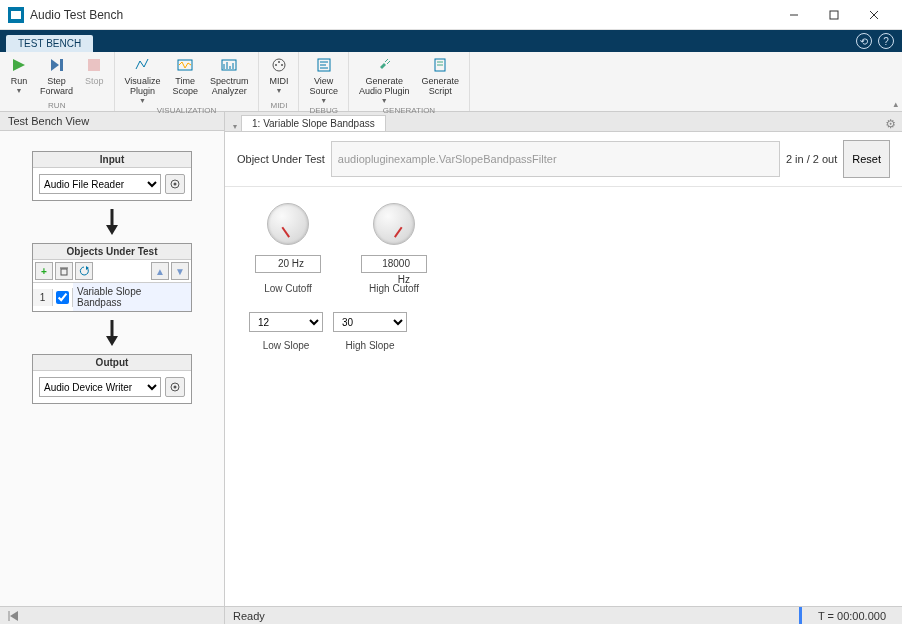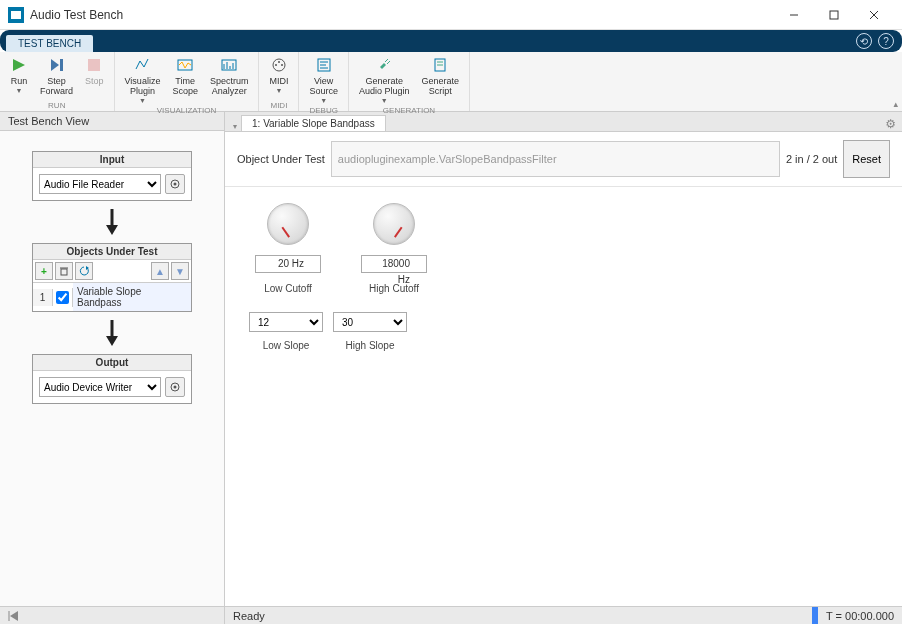--- a/index.html
+++ b/index.html
@@ -4,21 +4,21 @@
 <style>
 * { box-sizing: border-box; margin: 0; padding: 0; font-family: "Segoe UI", Arial, sans-serif; }
 body { background: #fff; width: 902px; height: 624px; overflow: hidden; font-size: 11px; color: #333; }
 
 .titlebar { height: 30px; background: #fff; display: flex; align-items: center; padding: 0 8px; border-bottom: 1px solid #e0e0e0; }
 .titlebar .app-icon { width: 16px; height: 16px; background: #0076a8; margin-right: 6px; display: flex; align-items: center; justify-content: center; }
 .titlebar .app-icon::after { content: ""; width: 10px; height: 8px; background: #fff; }
 .titlebar .title { flex: 1; font-size: 12px; }
 .titlebar .win-btn { width: 40px; height: 28px; display: flex; align-items: center; justify-content: center; cursor: pointer; }
 
-.tabstrip { height: 22px; background: #083a5e; display: flex; align-items: flex-end; padding-left: 6px; border-radius: 9px; }
+.tabstrip { height: 22px; background: #083a5e; display: flex; align-items: flex-end; padding-left: 6px; }
 .tabstrip .tab { background: #dbe9f4; padding: 3px 12px; font-size: 10px; border-radius: 2px 2px 0 0; margin-top: 2px; color: #083a5e; cursor: pointer; }
 .tabstrip .right-icons { margin-left: auto; display: flex; gap: 6px; padding-right: 8px; align-items: center; height: 100%; }
 .tabstrip .right-icons .ticon { width: 16px; height: 16px; border: 1px solid #cde; border-radius: 8px; display: flex; align-items: center; justify-content: center; color: #cde; font-size: 10px; cursor: pointer; }
 
 .toolstrip { height: 60px; background: #f5f5f5; border-bottom: 1px solid #ccc; display: flex; position: relative; }
 .tsgroup { border-right: 1px solid #ddd; padding: 2px 4px 0 4px; display: flex; flex-direction: column; }
 .tsgroup .buttons { display: flex; flex: 1; }
 .tsgroup .grouplabel { text-align: center; font-size: 8px; color: #888; padding-bottom: 1px; text-transform: uppercase; }
 .toolbtn { display: flex; flex-direction: column; align-items: center; justify-content: flex-start; padding: 2px 6px; cursor: pointer; min-width: 30px; }
 .toolbtn .icon { width: 18px; height: 18px; margin-bottom: 2px; display: flex; align-items: center; justify-content: center; }
@@ -77,21 +77,21 @@
 .knob-lbl { font-size: 10px; color: #444; }
 
 .slope-row { display: flex; gap: 10px; margin-top: 18px; margin-left: 4px; }
 .slope-col { display: flex; flex-direction: column; align-items: center; gap: 8px; }
 .slope-col select { width: 74px; height: 20px; border: 1px solid #aaa; font-size: 10px; background: #fff; padding-left: 4px; }
 
 .statusbar { height: 18px; background: #eaeaea; border-top: 1px solid #ccc; display: flex; align-items: center; font-size: 11px; }
 .statusbar .sbcell { padding: 0 8px; border-right: 1px solid #ccc; height: 100%; display: flex; align-items: center; }
 .statusbar .sbcell.first { width: 225px; }
 .statusbar .sbcell.grow { flex: 1; border-right: none; }
-.statusbar .sbtime { padding: 0 8px; border-left: 6px solid #3b82f6; height: 100%; display: flex; align-items: center; }
+.statusbar .sbtime { padding: 0 16px; border-left: 3px solid #3b82f6; height: 100%; display: flex; align-items: center; }
 
 svg { display: block; }
 </style>
 </head>
 <body>
 
 <div class="titlebar">
   <div class="app-icon"></div>
   <div class="title">Audio Test Bench</div>
   <div class="win-btn">

